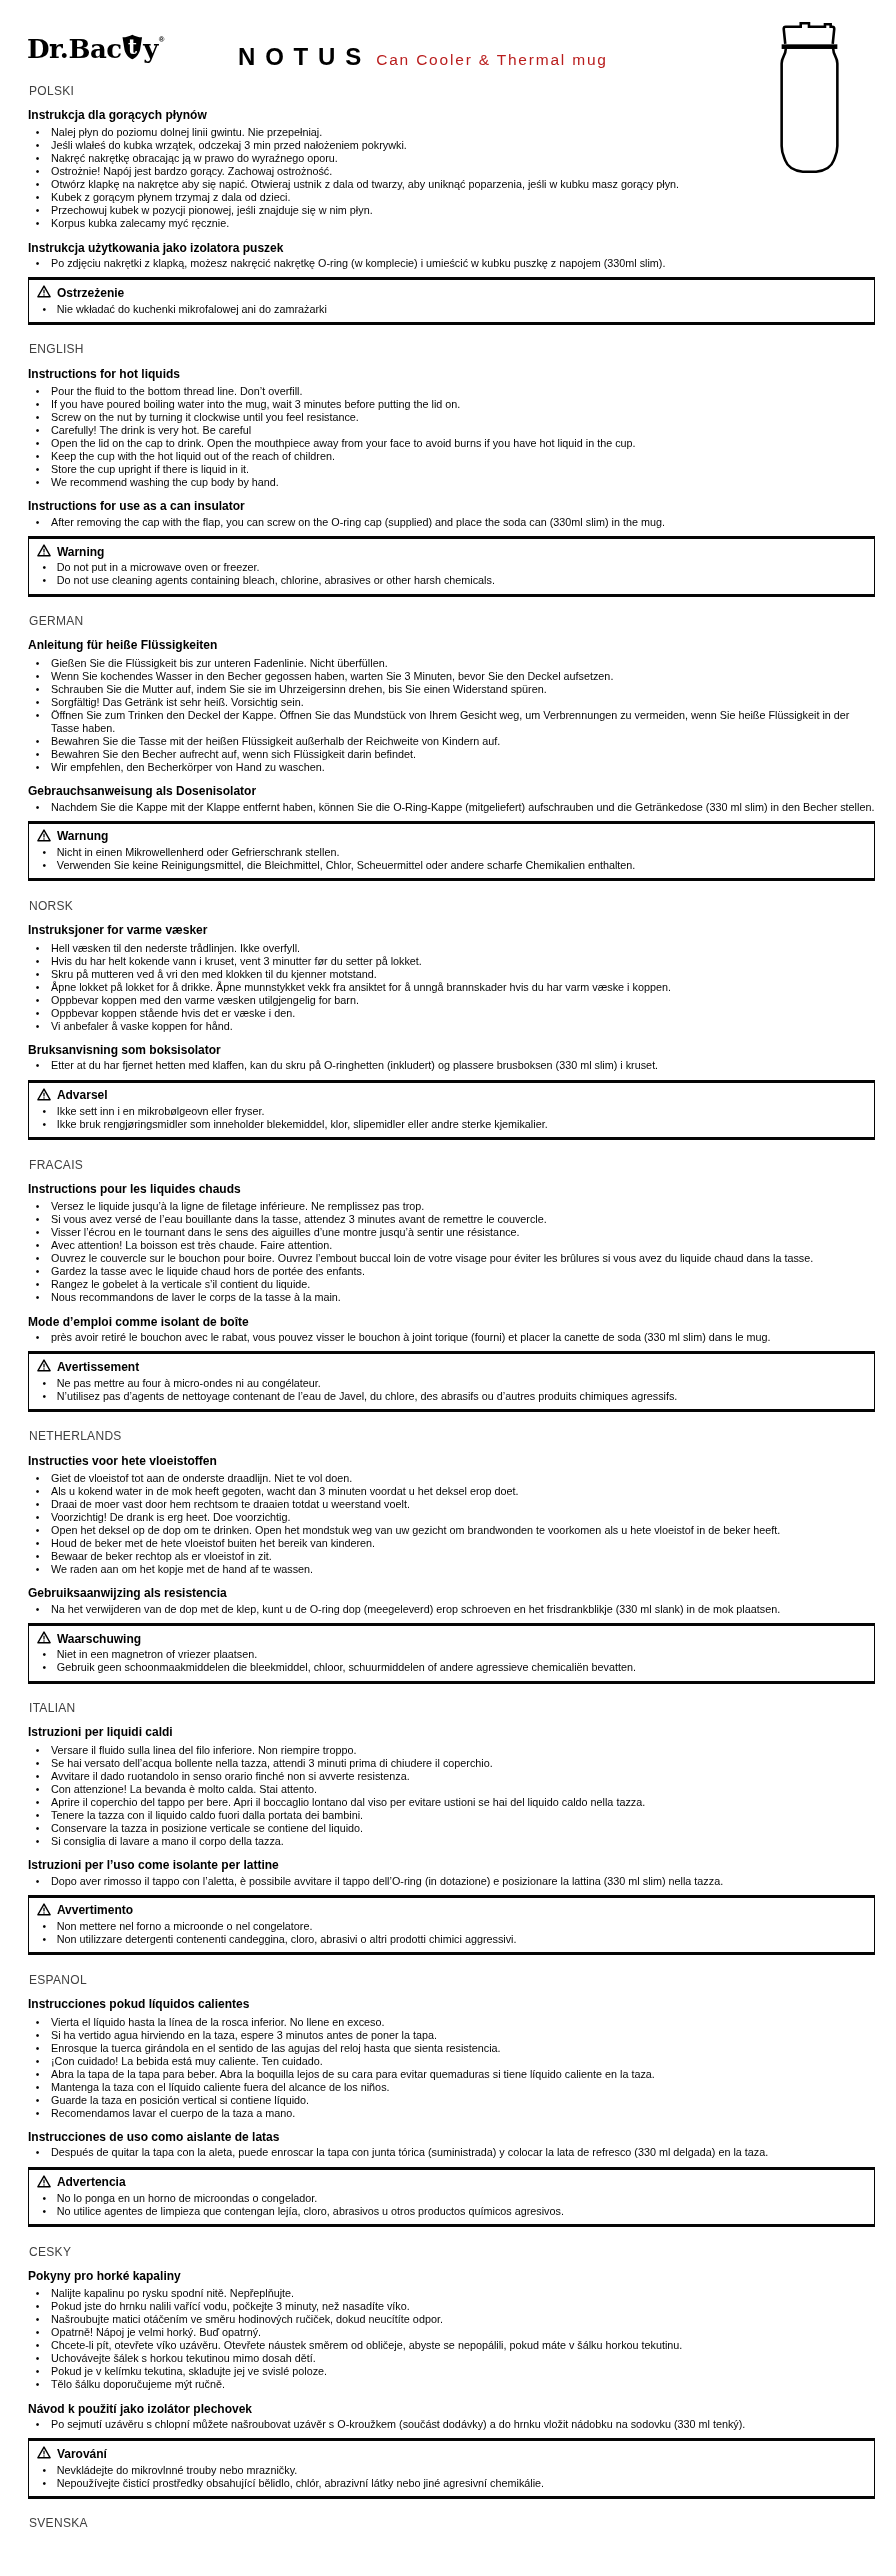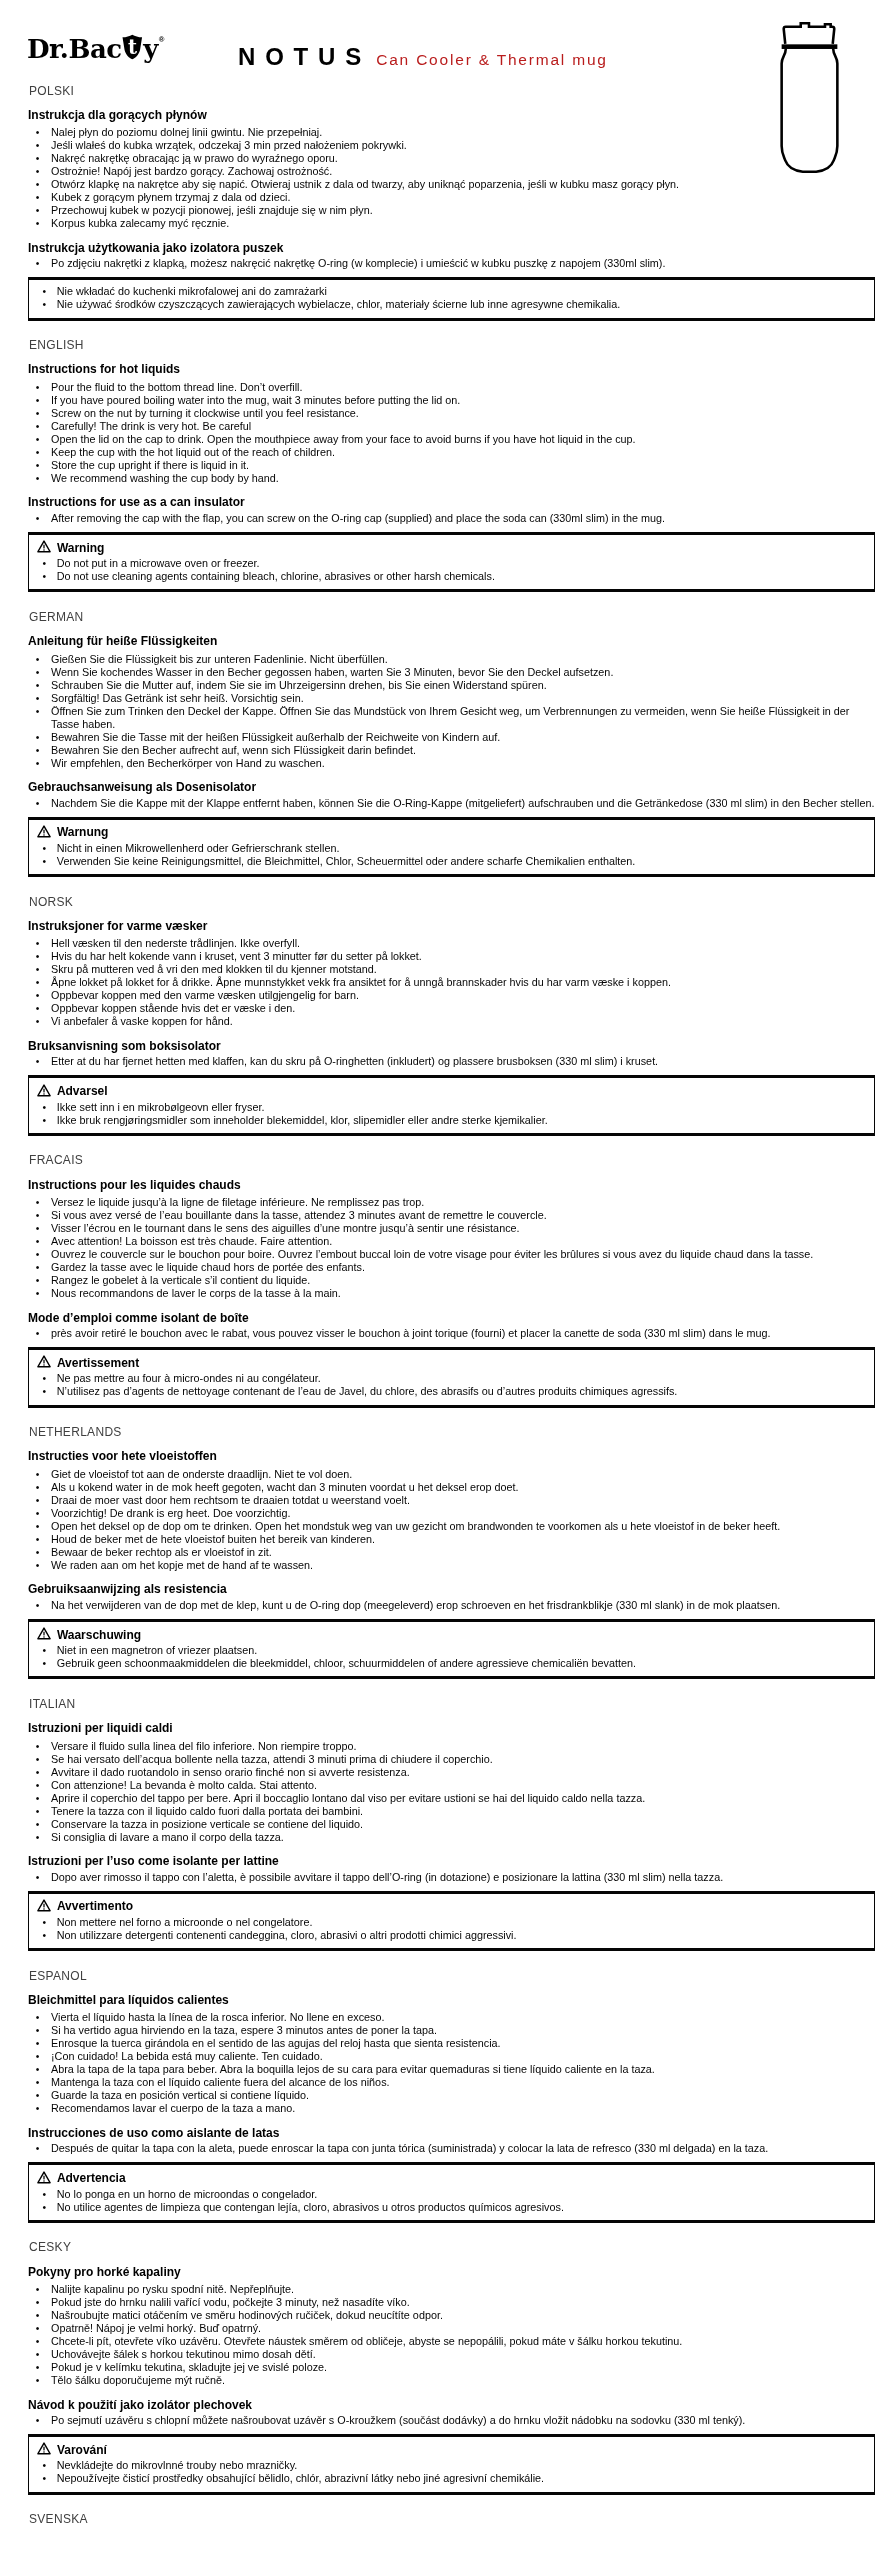--- a/index.html
+++ b/index.html
@@ -112,25 +112,34 @@
         </ul>
 
         <h3 class="block-title">Instrukcja użytkowania jako izolatora puszek</h3>
         <ul class="bullets tight">
 
             <li>Po zdjęciu nakrętki z klapką, możesz nakręcić nakrętkę O-ring (w komplecie) i umieścić w kubku puszkę z napojem (330ml slim).</li>
 
         </ul>
 
         <div class="warning-box">
+          <div class="warning-head">
+            <span>
+              <svg width="14" height="13" viewBox="0 0 27 25" aria-hidden="true">
+                <path d="M13.5 2 L25.3 22.6 L1.7 22.6 Z" fill="none" stroke="#000" stroke-width="2.8" stroke-linejoin="round"></path>
+                <rect x="12.3" y="9" width="2.4" height="7.2" fill="#000"></rect>
+                <rect x="12.3" y="18" width="2.4" height="2.5" fill="#000"></rect>
+              </svg>
+            </span>
+            <span class="w-title">Ostrzeżenie</span>
+          </div>
           <ul class="bullets tight">
 
               <li>Nie wkładać do kuchenki mikrofalowej ani do zamrażarki</li>
 
-              <li>Nie używać środków czyszczących zawierających wybielacze, chlor, materiały ścierne lub inne agresywne chemikalia.</li>
 
           </ul>
         </div>
       </section>
 
       <section class="lang-section">
         <div class="lang-label">ENGLISH</div>
 
         <h3 class="block-title">Instructions for hot liquids</h3>
         <ul class="bullets">
@@ -436,21 +445,21 @@
 
               <li>Non utilizzare detergenti contenenti candeggina, cloro, abrasivi o altri prodotti chimici aggressivi.</li>
 
           </ul>
         </div>
       </section>
 
       <section class="lang-section">
         <div class="lang-label">ESPANOL</div>
 
-        <h3 class="block-title">Bleichmittel para líquidos calientes</h3>
+        <h3 class="block-title">Instrucciones pokud líquidos calientes</h3>
         <ul class="bullets">
 
             <li>Vierta el líquido hasta la línea de la rosca inferior. No llene en exceso.</li>
 
             <li>Si ha vertido agua hirviendo en la taza, espere 3 minutos antes de poner la tapa.</li>
 
             <li>Enrosque la tuerca girándola en el sentido de las agujas del reloj hasta que sienta resistencia.</li>
 
             <li>¡Con cuidado! La bebida está muy caliente. Ten cuidado.</li>
 

